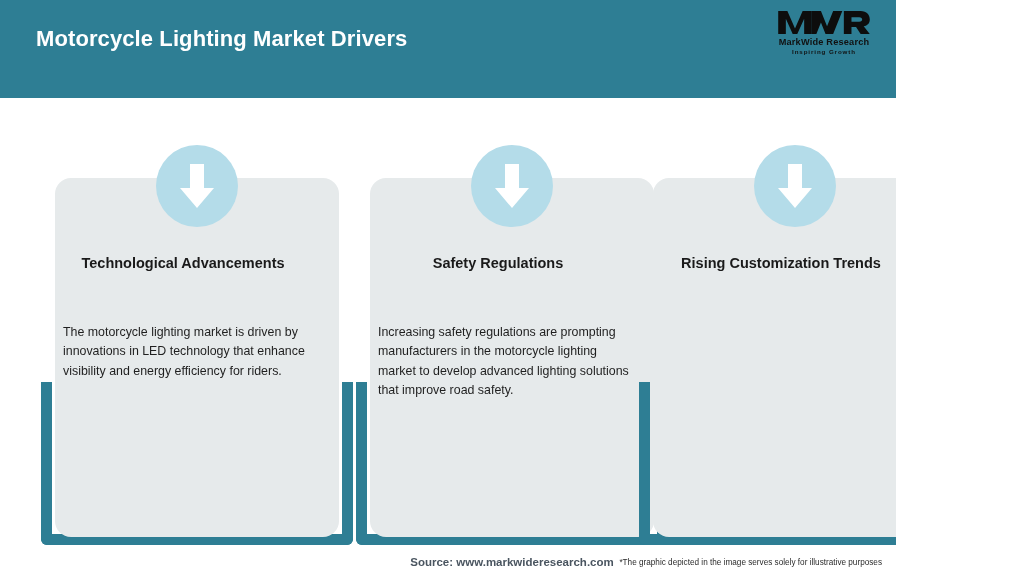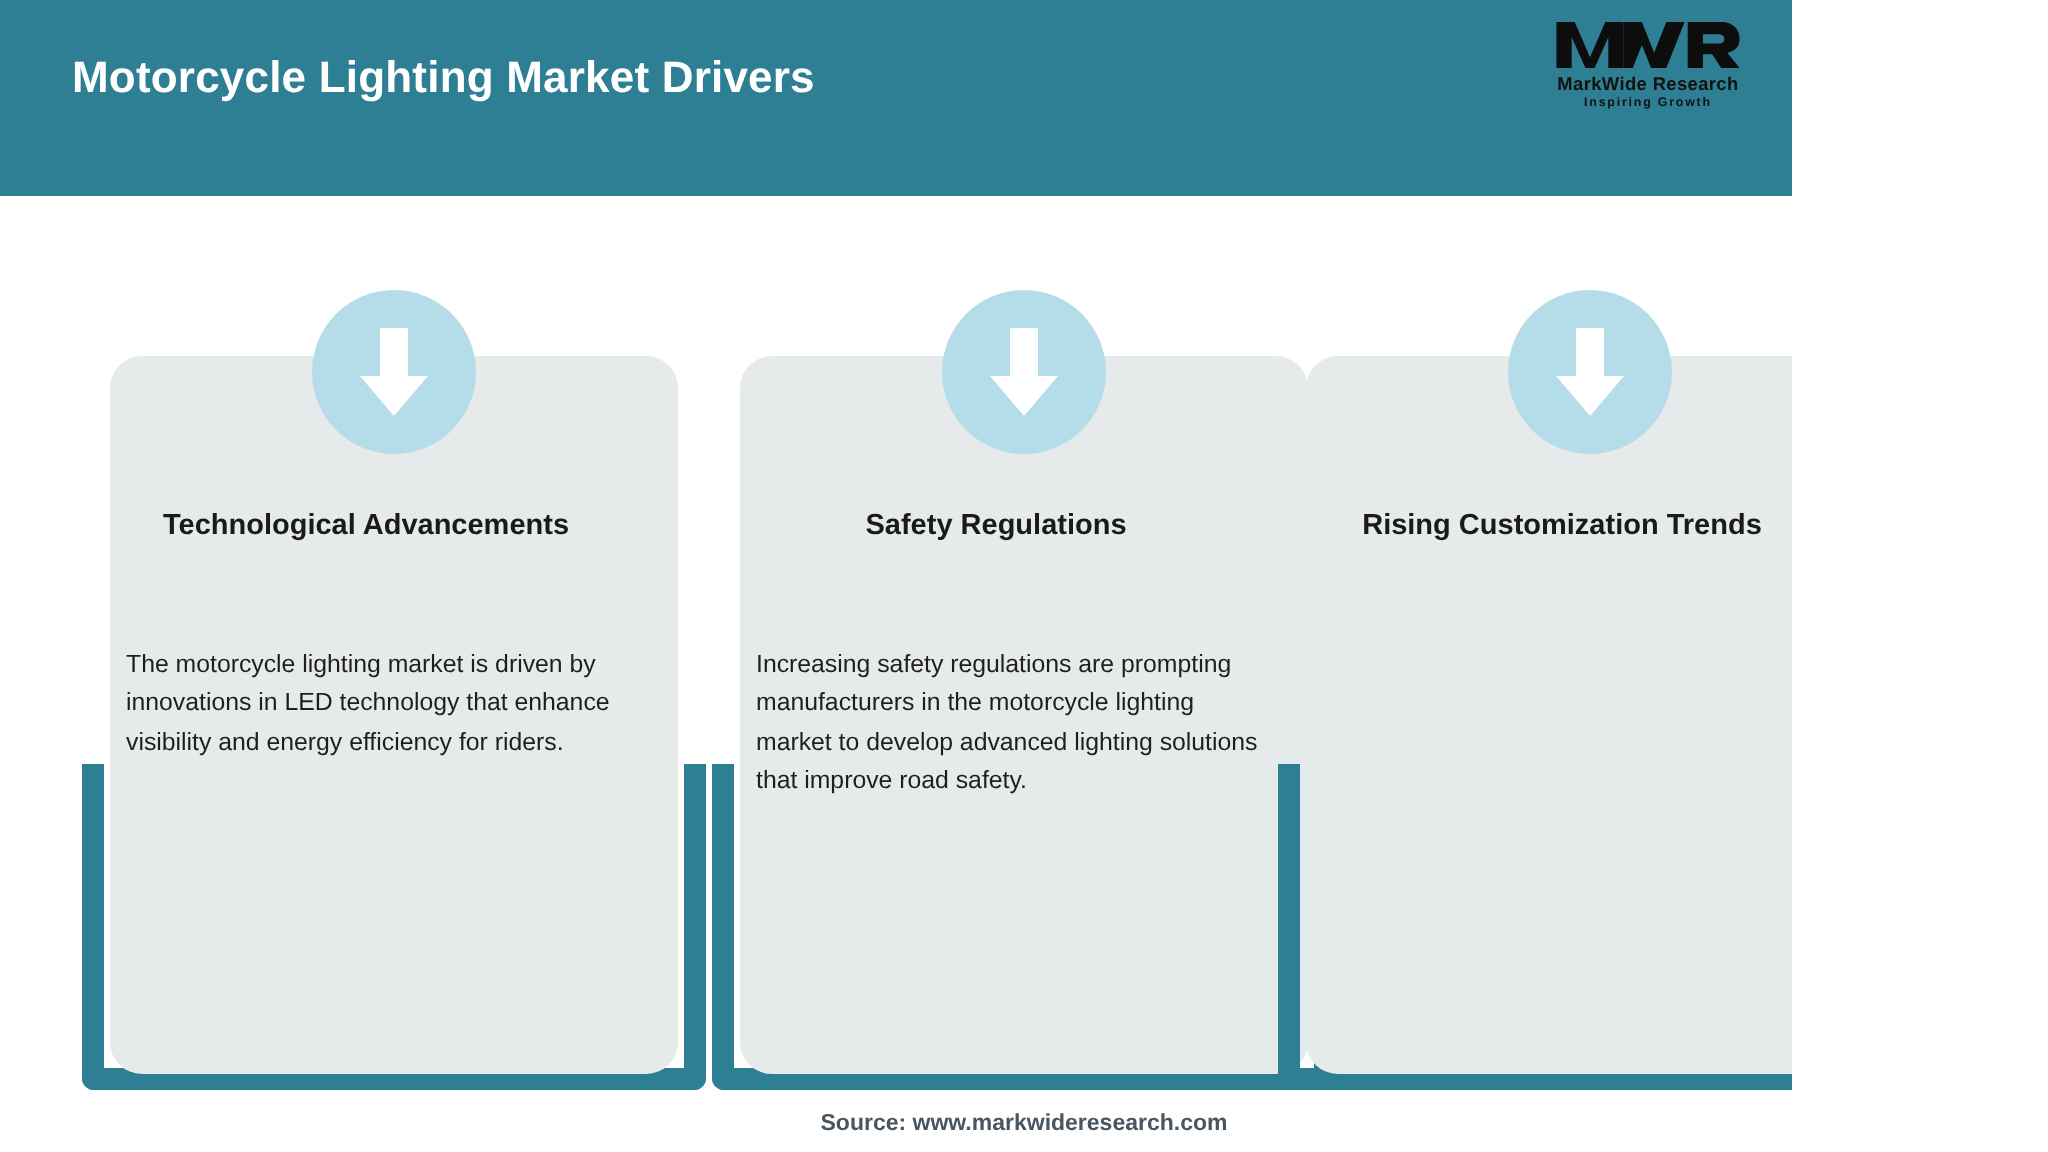--- a/index.html
+++ b/index.html
@@ -237,14 +237,15 @@
         <svg viewBox="0 0 38 48" aria-hidden="true">
           <polygon points="12,2 26,2 26,26 36,26 19,46 2,26 12,26" fill="#ffffff"></polygon>
         </svg>
       </div>
       <div class="card-title">Rising Customization Trends</div>
     </div>
 
   </div>
 
   <div class="footer-source">Source: www.markwideresearch.com</div>
+  <div class="footer-note">*The graphic depicted in the image serves solely for illustrative purposes</div>
 
 </div>
 
 </body></html>

